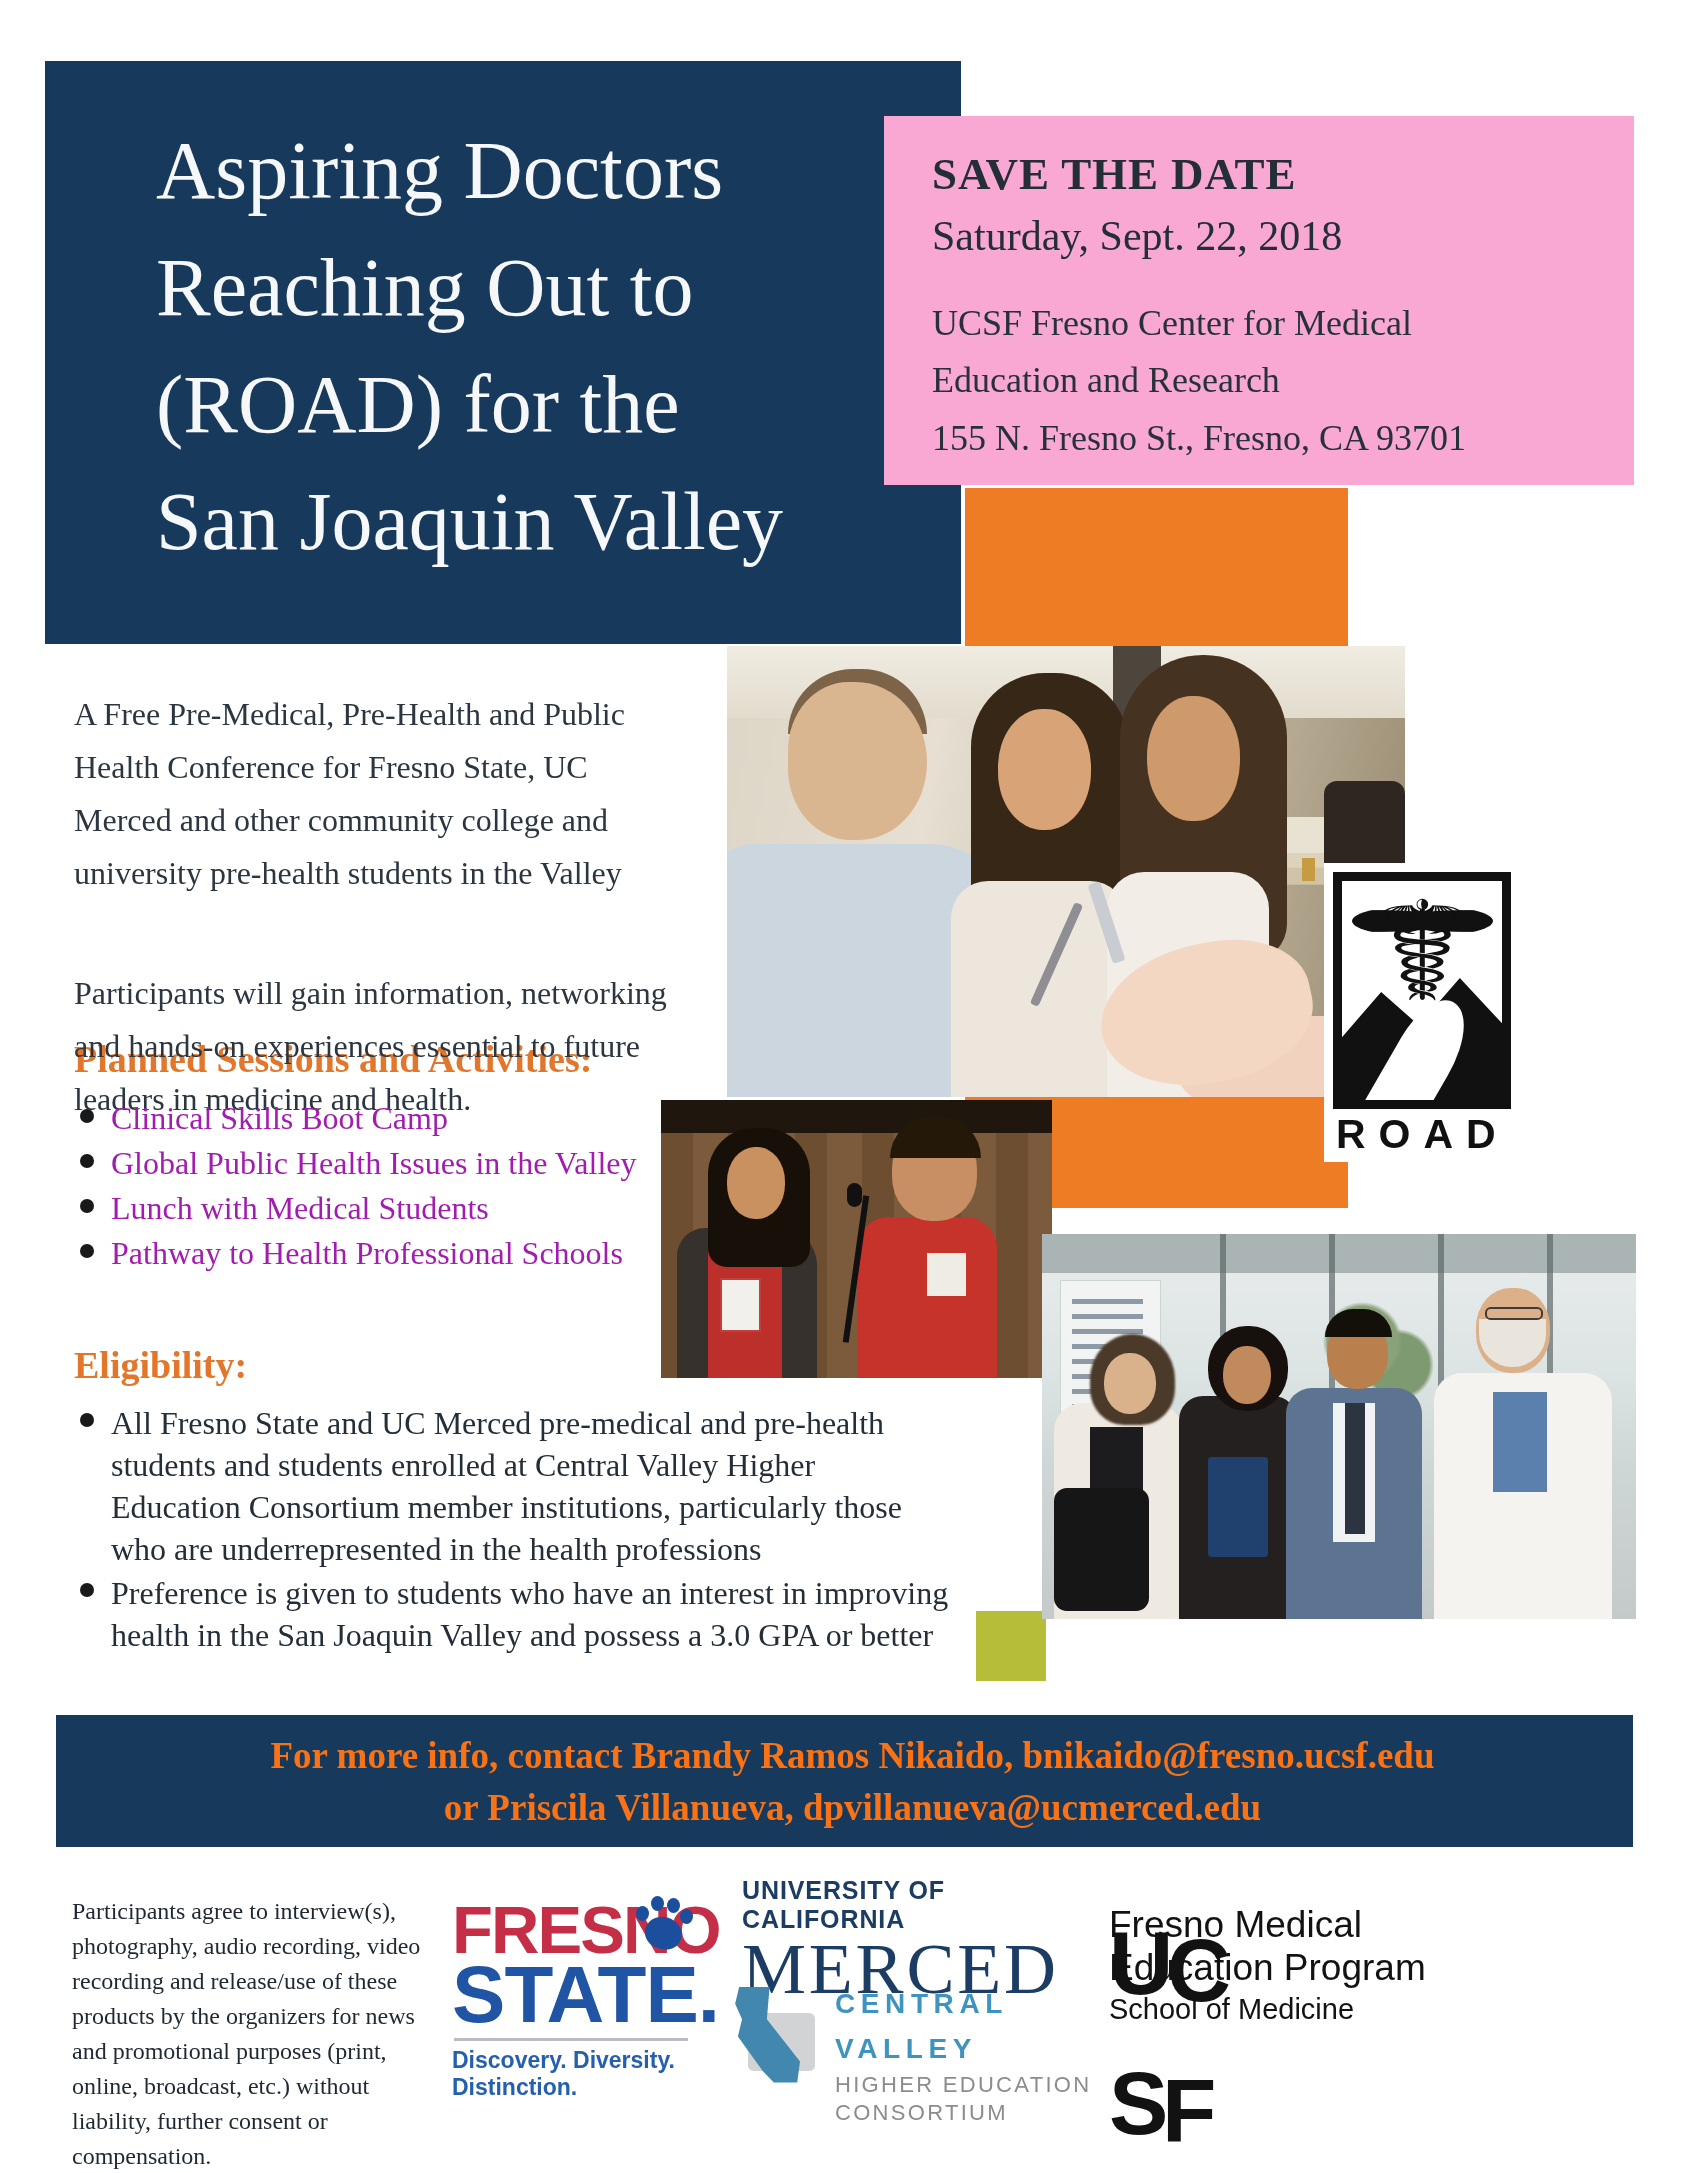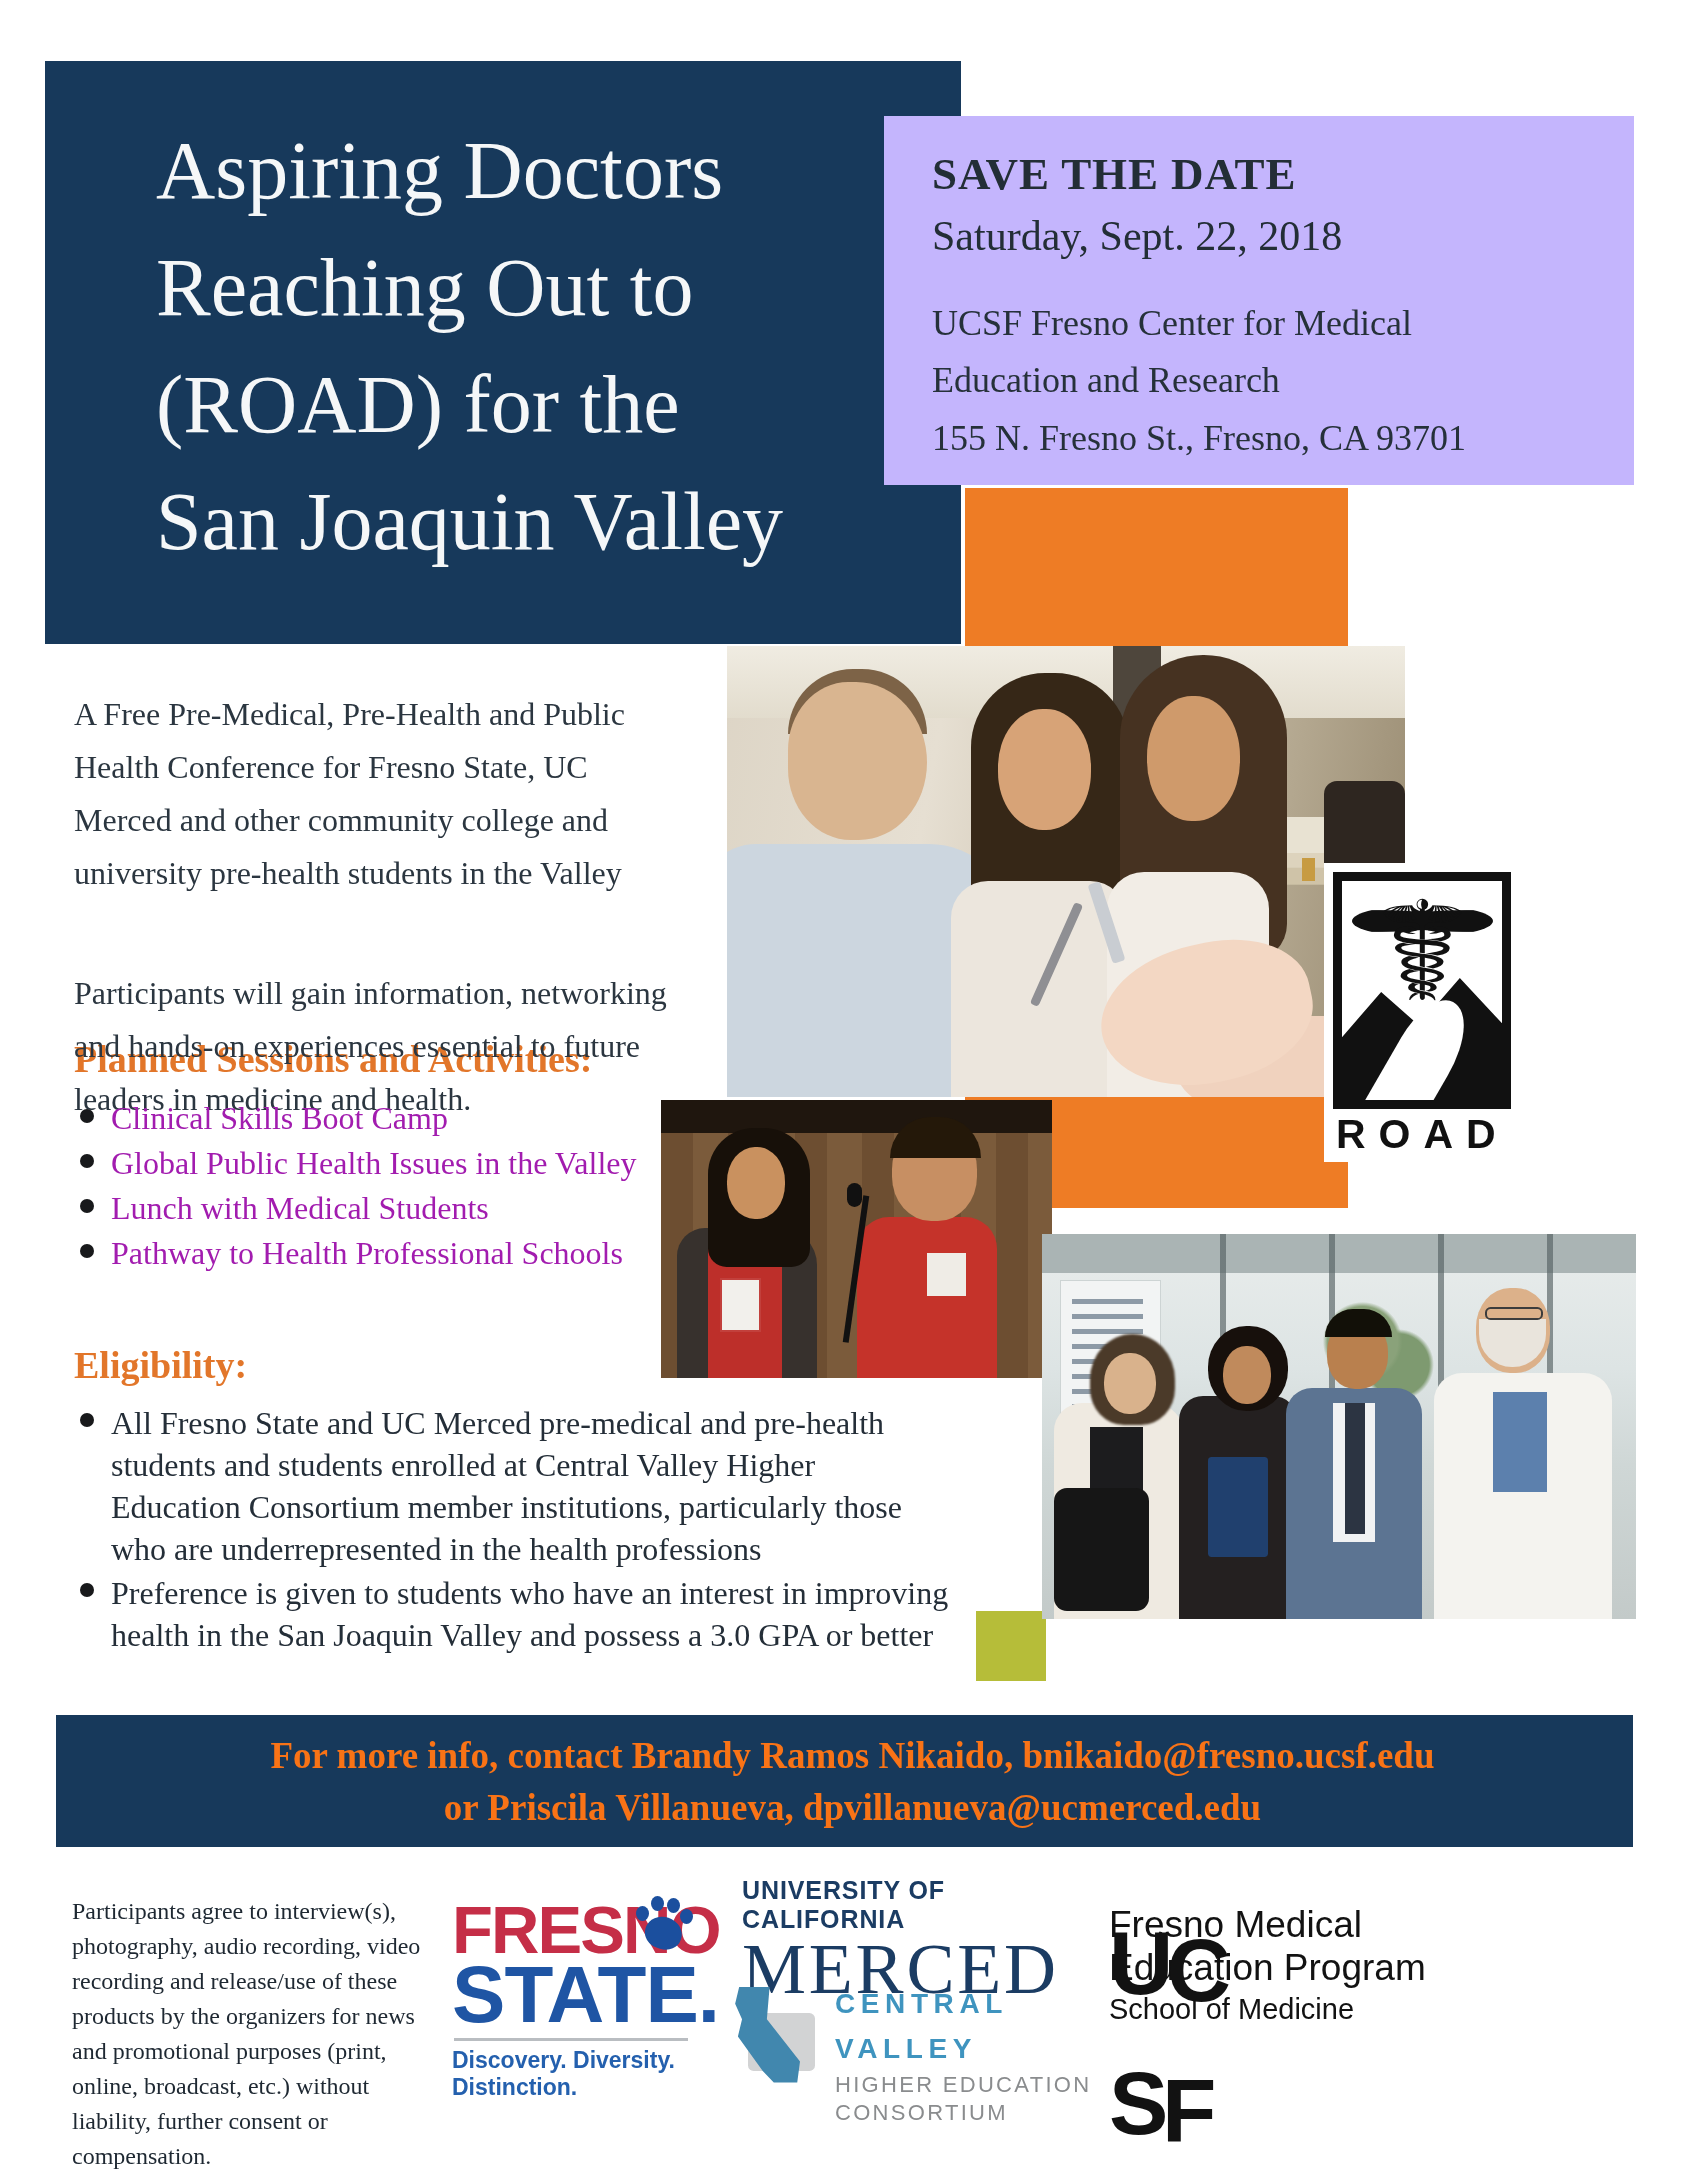--- a/index.html
+++ b/index.html
@@ -5,21 +5,21 @@
   * { margin:0; padding:0; box-sizing:border-box; }
   html,body { background:#ffffff; }
   body { font-family:"Liberation Serif", serif; }
   .page { position:relative; width:1688px; height:2173px; background:#ffffff; overflow:hidden; }
 
   
   .navy-block { position:absolute; left:45px; top:61px; width:916px; height:583px; background:#17395b; z-index:2; }
   .title-line { color:#f5f7f8; font-size:82px; line-height:117px; font-weight:400; white-space:nowrap; }
   .title-wrap { position:absolute; left:111px; top:51px; }
 
-  .green-block { position:absolute; left:884px; top:116px; width:750px; height:369px; background:#c4b5fd; z-index:3; }
+  .green-block { position:absolute; left:884px; top:116px; width:750px; height:369px; background:#f9a8d4; z-index:3; }
   .std-head { position:absolute; left:48px; top:32px; font-size:45px; font-weight:700; color:#232e36; letter-spacing:0.9px; }
   .std-date { position:absolute; left:48px; top:96px; font-size:42px; color:#232e36; }
   .std-venue1 { position:absolute; left:48px; top:186px; font-size:36px; color:#26313a; }
   .std-venue2 { position:absolute; left:48px; top:243px; font-size:36px; color:#26313a; }
   .std-addr { position:absolute; left:48px; top:301px; font-size:36px; color:#26313a; }
 
   .orange-block { position:absolute; left:965px; top:488px; width:383px; height:720px; background:#ee7c25; z-index:1; }
   .green-square { position:absolute; left:976px; top:1611px; width:70px; height:70px; background:#b6bd39; z-index:1; }
 
   

